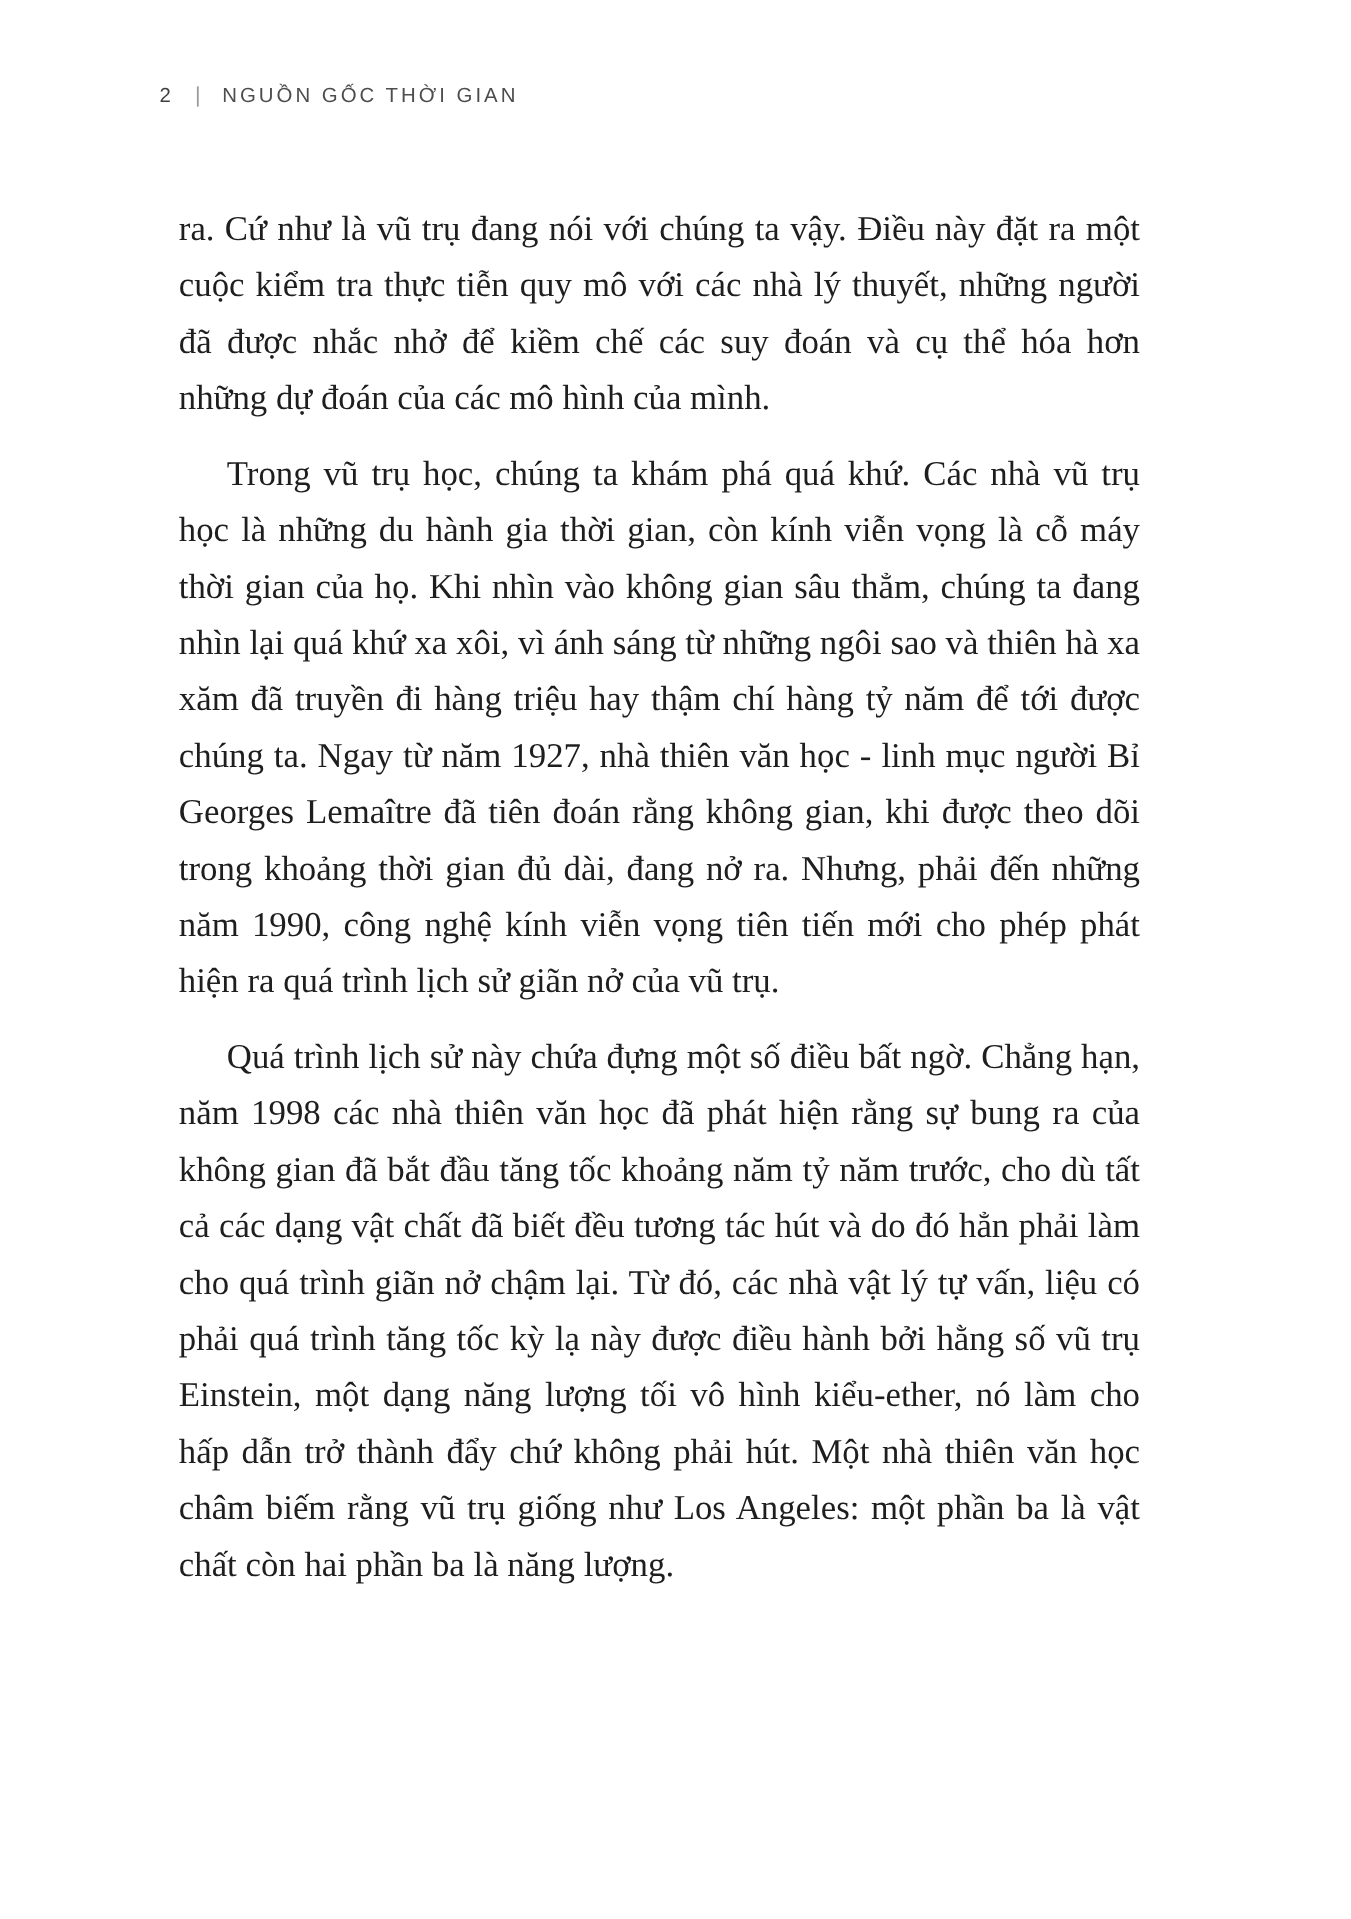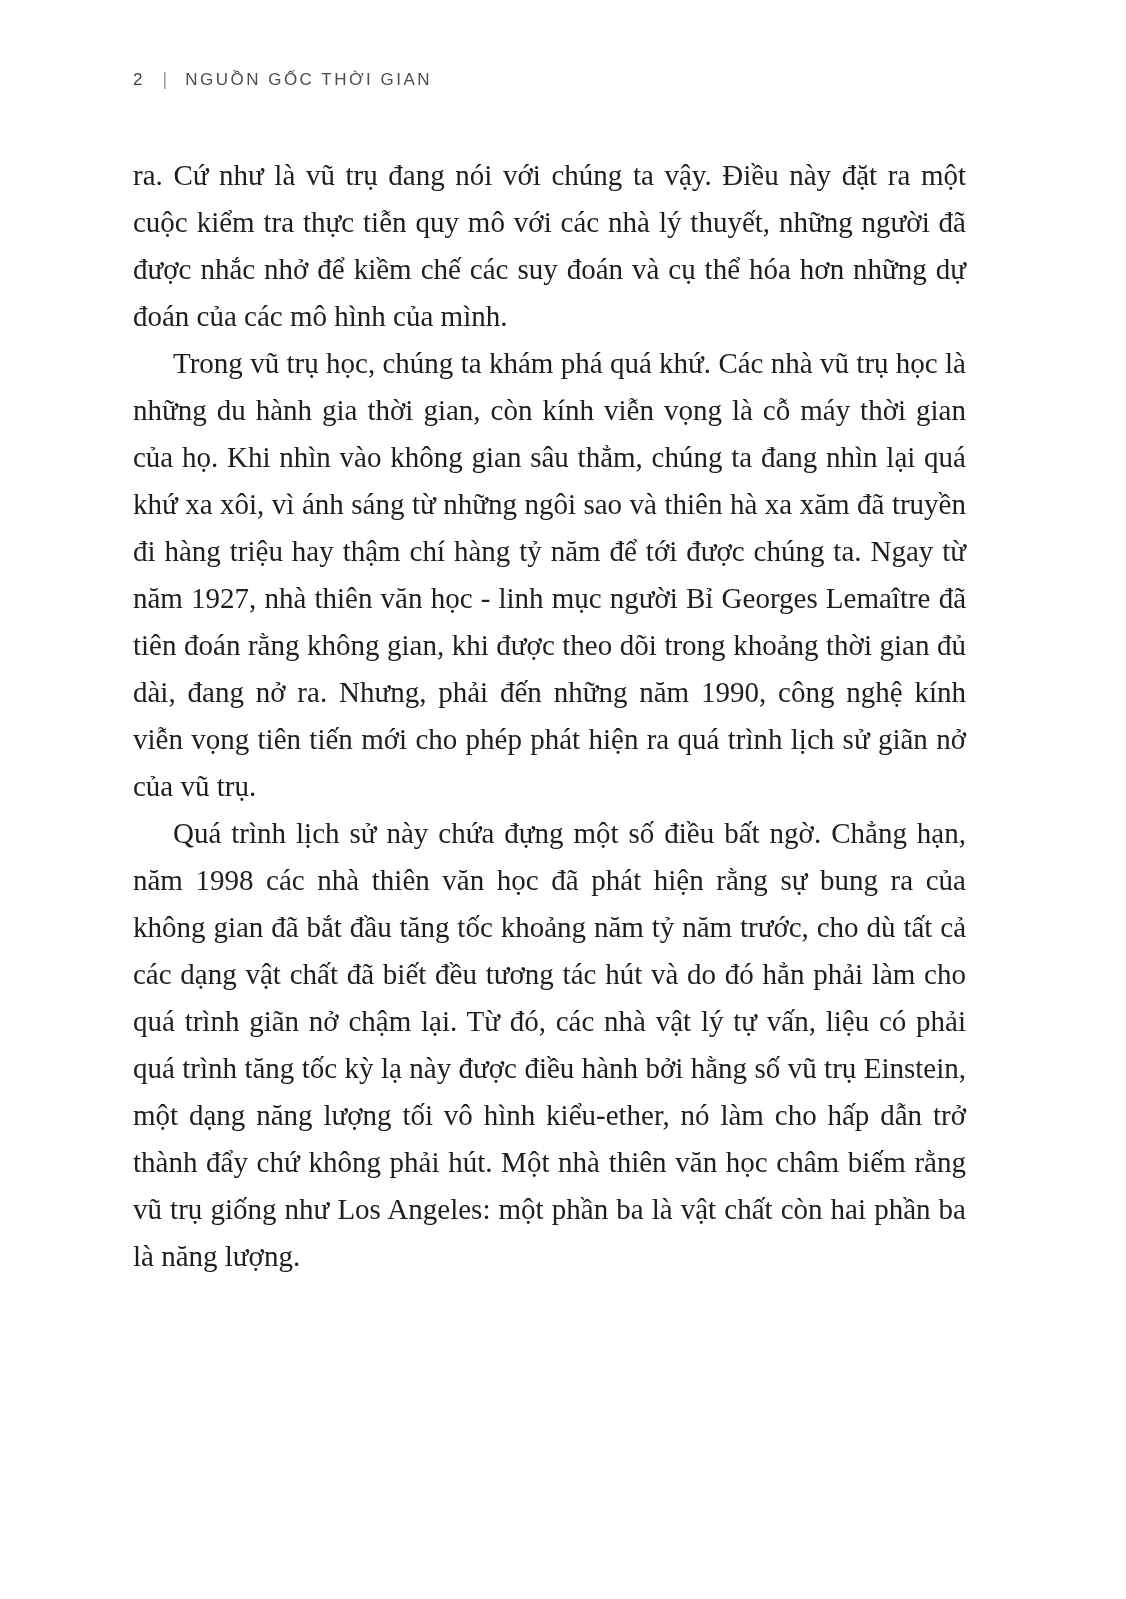--- a/index.html
+++ b/index.html
@@ -49,21 +49,21 @@
     left: 133px;
     width: 833px;
     font-family: "Liberation Serif", "DejaVu Serif", serif;
     font-size: 29px;
     line-height: 47px;
     color: #1e1e1e;
     text-align: justify;
     text-justify: inter-word;
   }
   .body-text p {
-    margin: 0;
+    margin: 16px;
     padding: 0;
   }
   .body-text p.indented {
     text-indent: 40px;
   }
 </style>
 </head>
 <body>
 
 <div class="page">

